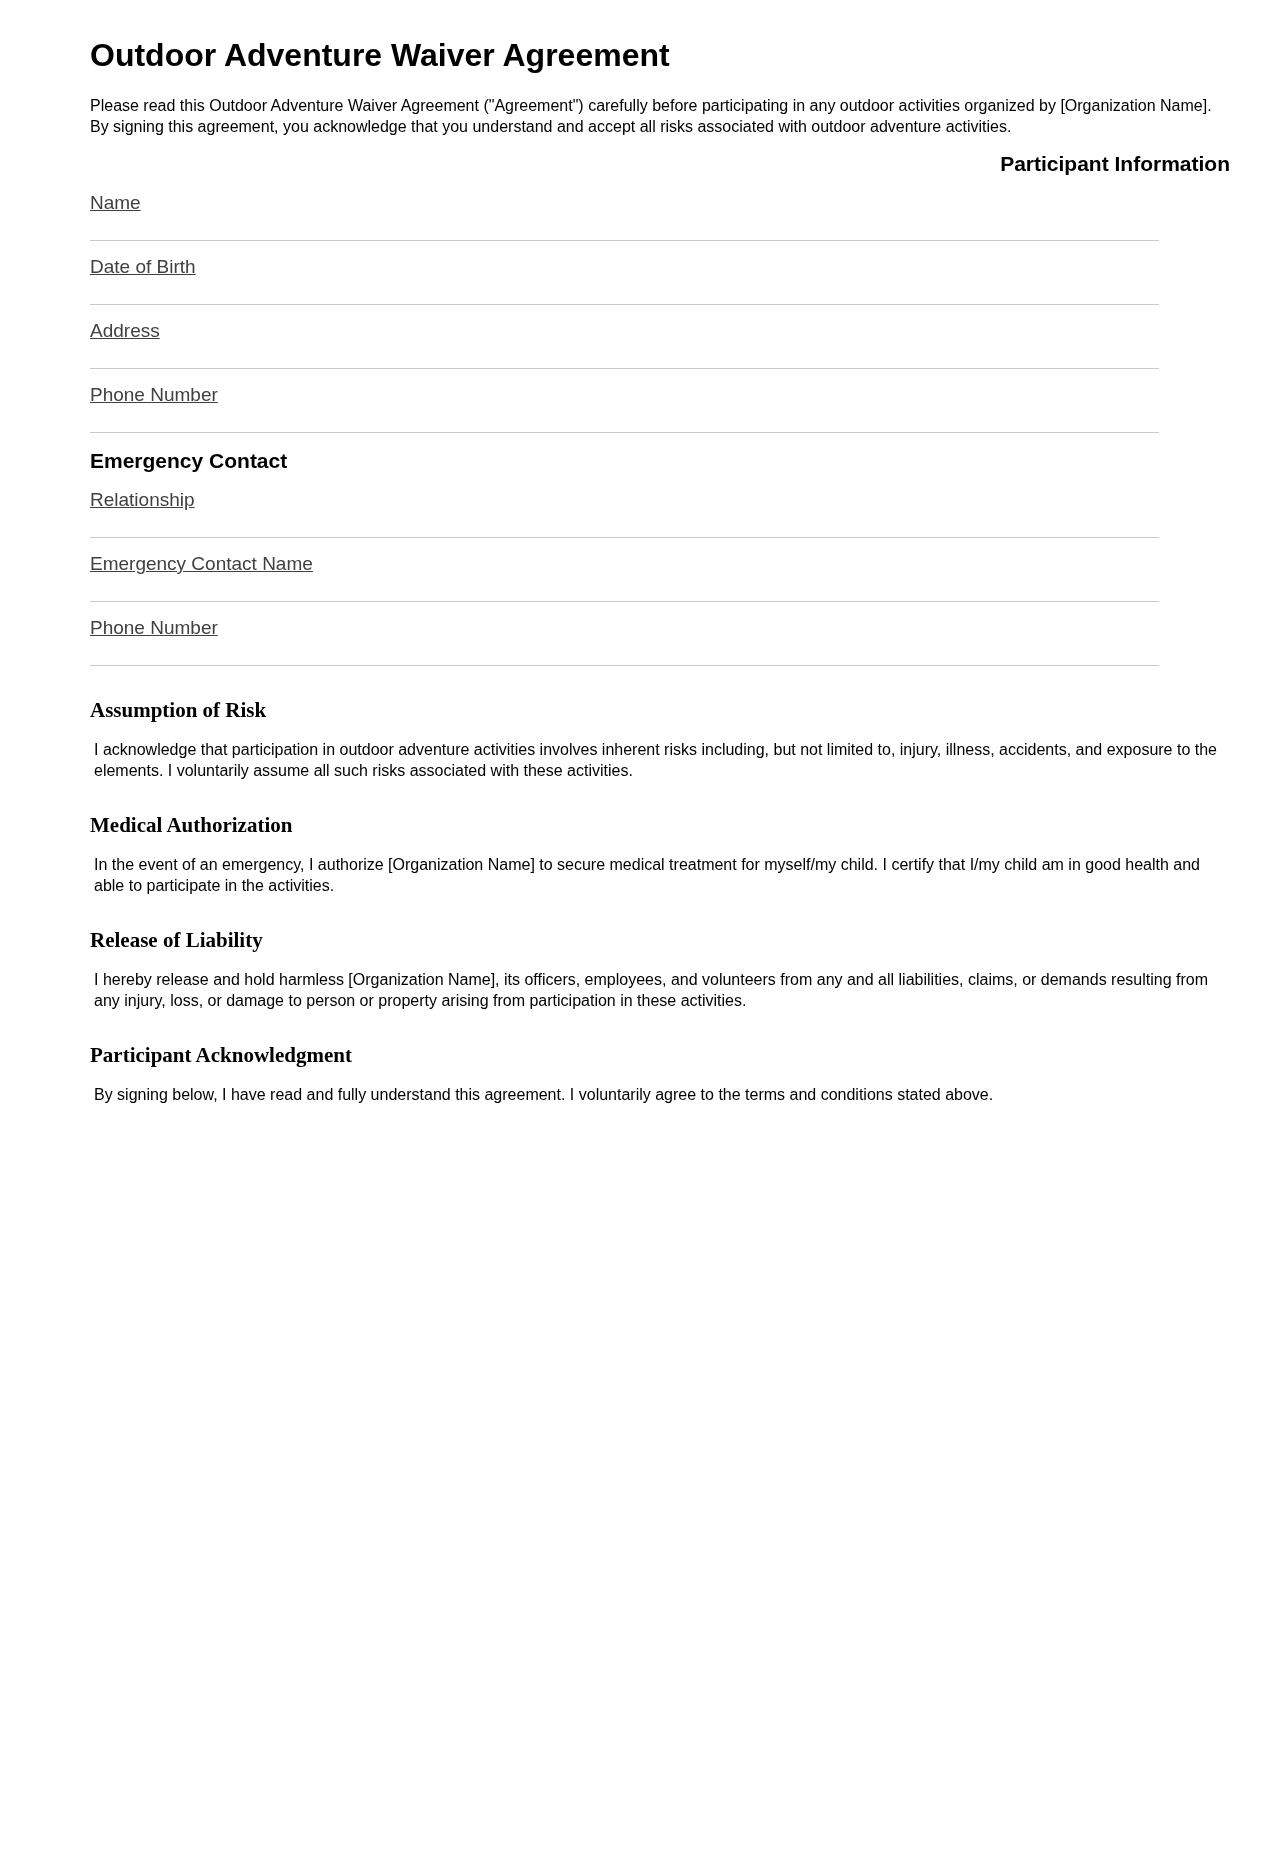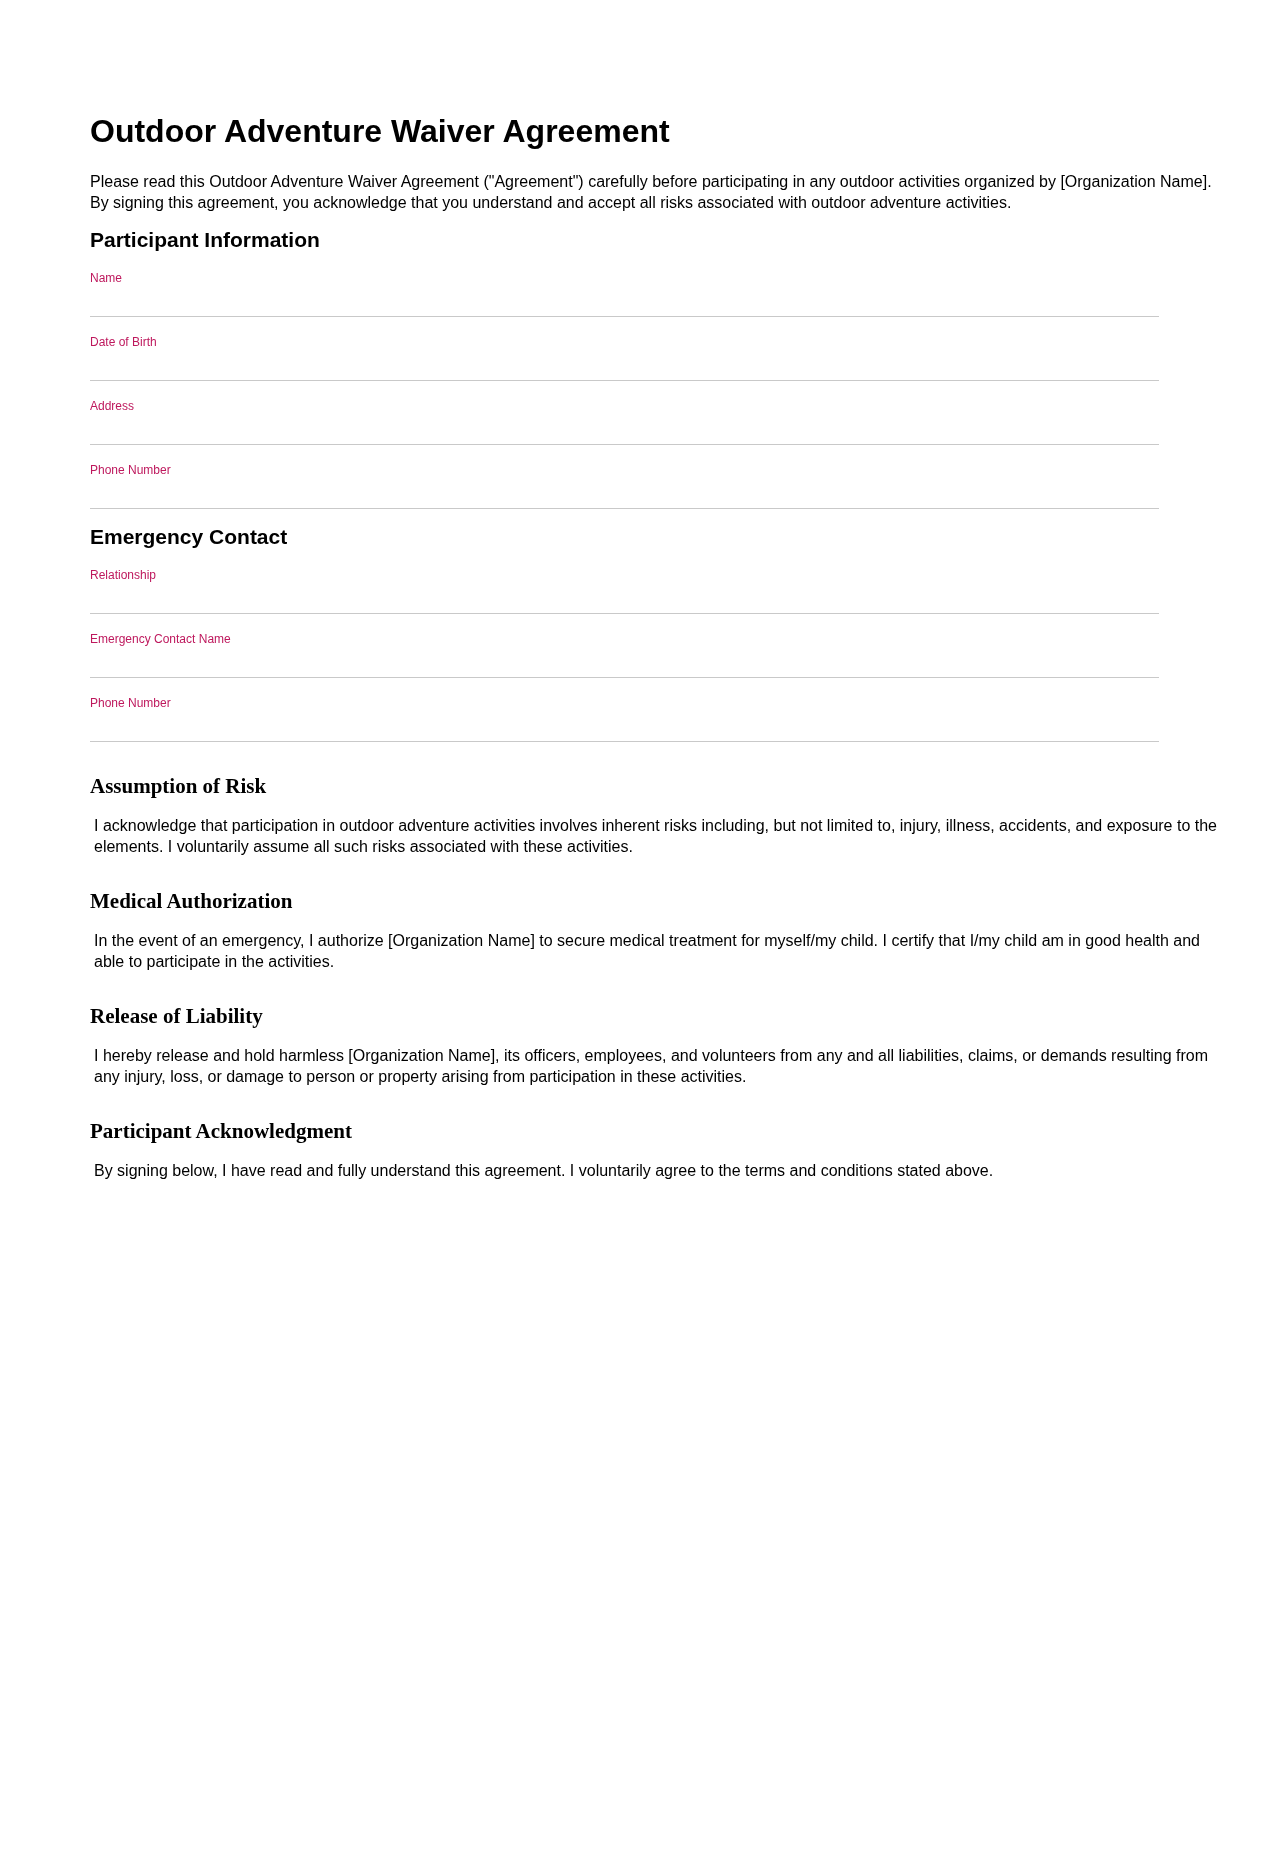--- a/index.html
+++ b/index.html
@@ -1,21 +1,21 @@
 <!DOCTYPE html>
 <html><head>
 <meta charset="utf-8">
 <style>
   html, body { margin: 0; padding: 0; background: #ffffff; }
   .page {
     width: 1263px;
     min-height: 1854px;
     box-sizing: border-box;
     background: #ffffff;
-    padding: 112px 33px 60px 90px;
+    padding: 36px 33px 60px 90px;
     font-family: "Liberation Sans", sans-serif;
     font-size: 16px;
     line-height: 21px;
     color: #000000;
   }
   .doc-title {
     font-size: 32px;
     line-height: 38px;
     font-weight: bold;
     margin: 0 0 21px 0;
@@ -24,34 +24,35 @@
     margin: 0 0 14px 0;
     max-width: 1140px;
   }
   .section-heading {
     font-size: 21px;
     line-height: 25px;
     font-weight: bold;
     margin: 0 0 16px 0;
   }
   .section.fields-section .section-heading { margin-top: 8px; }
-  .section.fields-section:first-of-type .section-heading { margin-top: 8px; }
+  .section.fields-section:first-of-type .section-heading { margin-top: 8px; text-align: right; }
   .section.text-section .section-heading { margin-top: 32px; font-family: Liberation Serif, serif; }
   .section-body {
     margin: 4px;
     max-width: 1140px;
   }
   .field {
     width: 1069px;
     margin-bottom: 15px;
   }
   .field-label {
-    font-size: 12px;
+    font-size: 19px;
     line-height: 21px;
-    color: #be185d;
+    color: #404040;
+    text-decoration: underline;
   }
   .field-input {
     height: 27px;
     border-bottom: 1px solid #c9c9c9;
     cursor: text;
   }
 </style>
 </head>
 <body>
 

